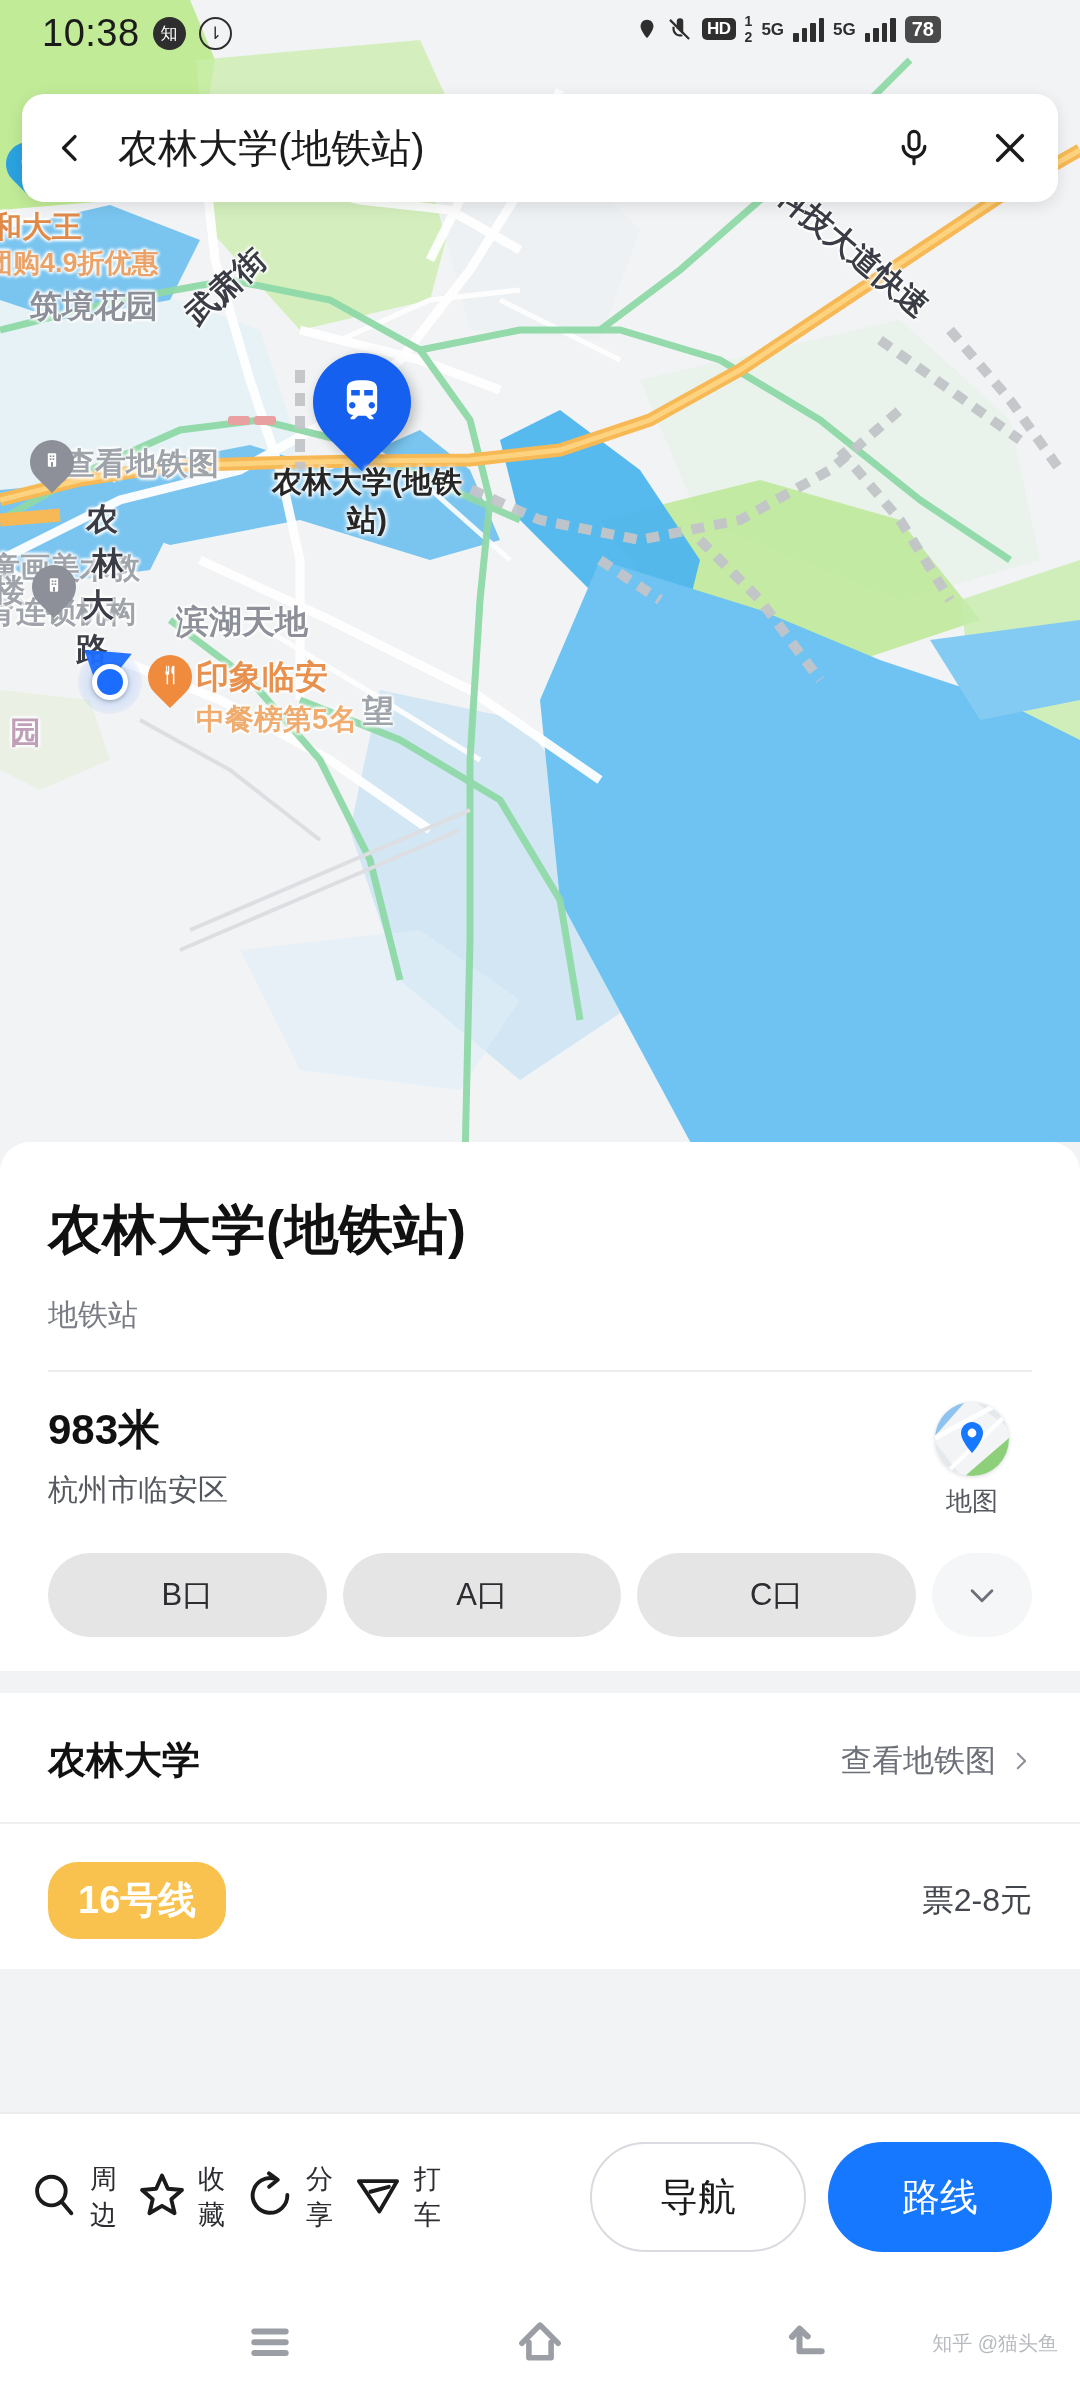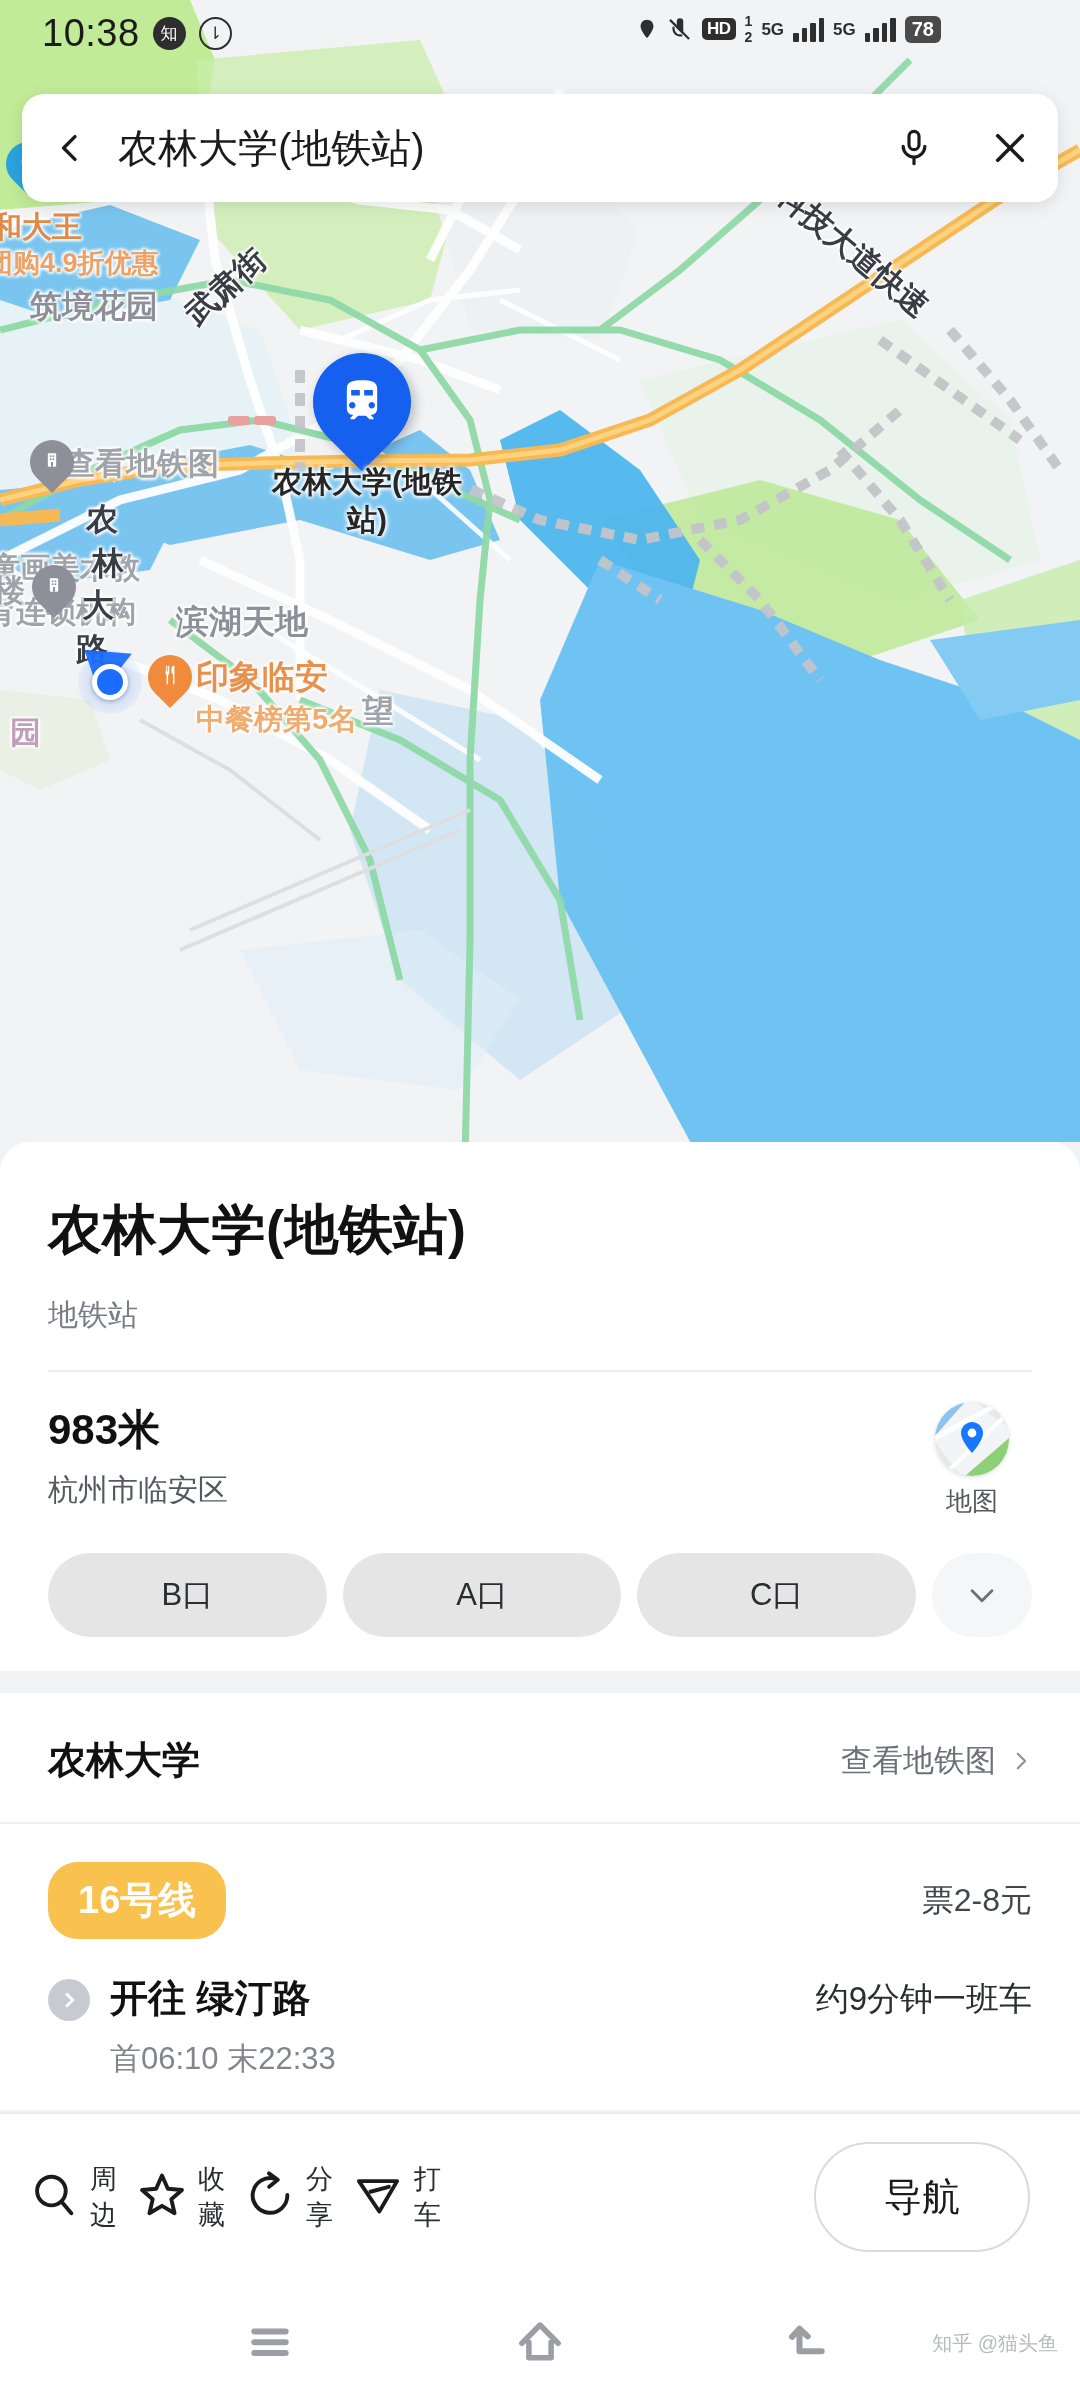--- a/index.html
+++ b/index.html
@@ -435,35 +435,20 @@
       </div>
     </div>
     <div class="hr2"></div>
 
     <div id="lines-list">
         <div>
           <div id="line-badge-row">
             <div id="line-badge" style="background: rgb(249, 193, 77);">16号线</div>
             <div id="line-price">票2-8元</div>
           </div>
-          <div id="dir-row">
-            <div id="dir-arrow">
-              <svg width="20" height="20" viewBox="0 0 24 24" fill="none" stroke="#fff" stroke-width="3.4" stroke-linecap="round" stroke-linejoin="round">
-                <polyline points="9.5,5 16.5,12 9.5,19"></polyline>
-              </svg>
-            </div>
-            <div id="dir-texts">
-              <div style="display:flex;align-items:flex-start">
-                <div id="dir-name">开往 绿汀路</div>
-                <div style="flex:1"></div>
-                <div id="dir-freq">约9分钟一班车</div>
-              </div>
-              <div id="dir-hours">首06:10  末22:33</div>
-            </div>
-          </div>
         </div>
       </div>
   </div>
 </div>
 
 <div id="toolbar">
   <div id="tools" style="display:flex">
       <div class="tool">
         <span><svg width="52" height="52" viewBox="0 0 24 24" fill="none" stroke="#1b1b1b" stroke-width="1.8" stroke-linecap="round">
             <circle cx="10.8" cy="10.2" r="6.6"></circle>
@@ -487,20 +472,21 @@
       <div class="tool">
         <span><svg width="52" height="52" viewBox="0 0 24 24" fill="none" stroke="#1b1b1b" stroke-width="1.8" stroke-linecap="round" stroke-linejoin="round">
             <polygon points="3.2,5.6 20.8,5.6 12.6,19.6"></polygon>
             <polyline points="8.5,10.5 17,8.2"></polyline>
           </svg></span>
         <span class="tlabel">打车</span>
       </div>
     </div>
   <div id="toolbar-spacer"></div>
   <div id="nav-btn">导航</div>
+  <div id="route-btn" style="background: rgb(22, 119, 255);">路线</div>
 </div>
 
 <div id="android-nav">
   <div class="navbtn" id="nav-recents">
     <svg width="56" height="56" viewBox="0 0 24 24" fill="#9b9ea4">
       <rect x="4" y="6.2" width="16" height="2.6" rx="1.3"></rect>
       <rect x="4" y="10.8" width="16" height="2.6" rx="1.3"></rect>
       <rect x="4" y="15.4" width="16" height="2.6" rx="1.3"></rect>
     </svg>
   </div>

